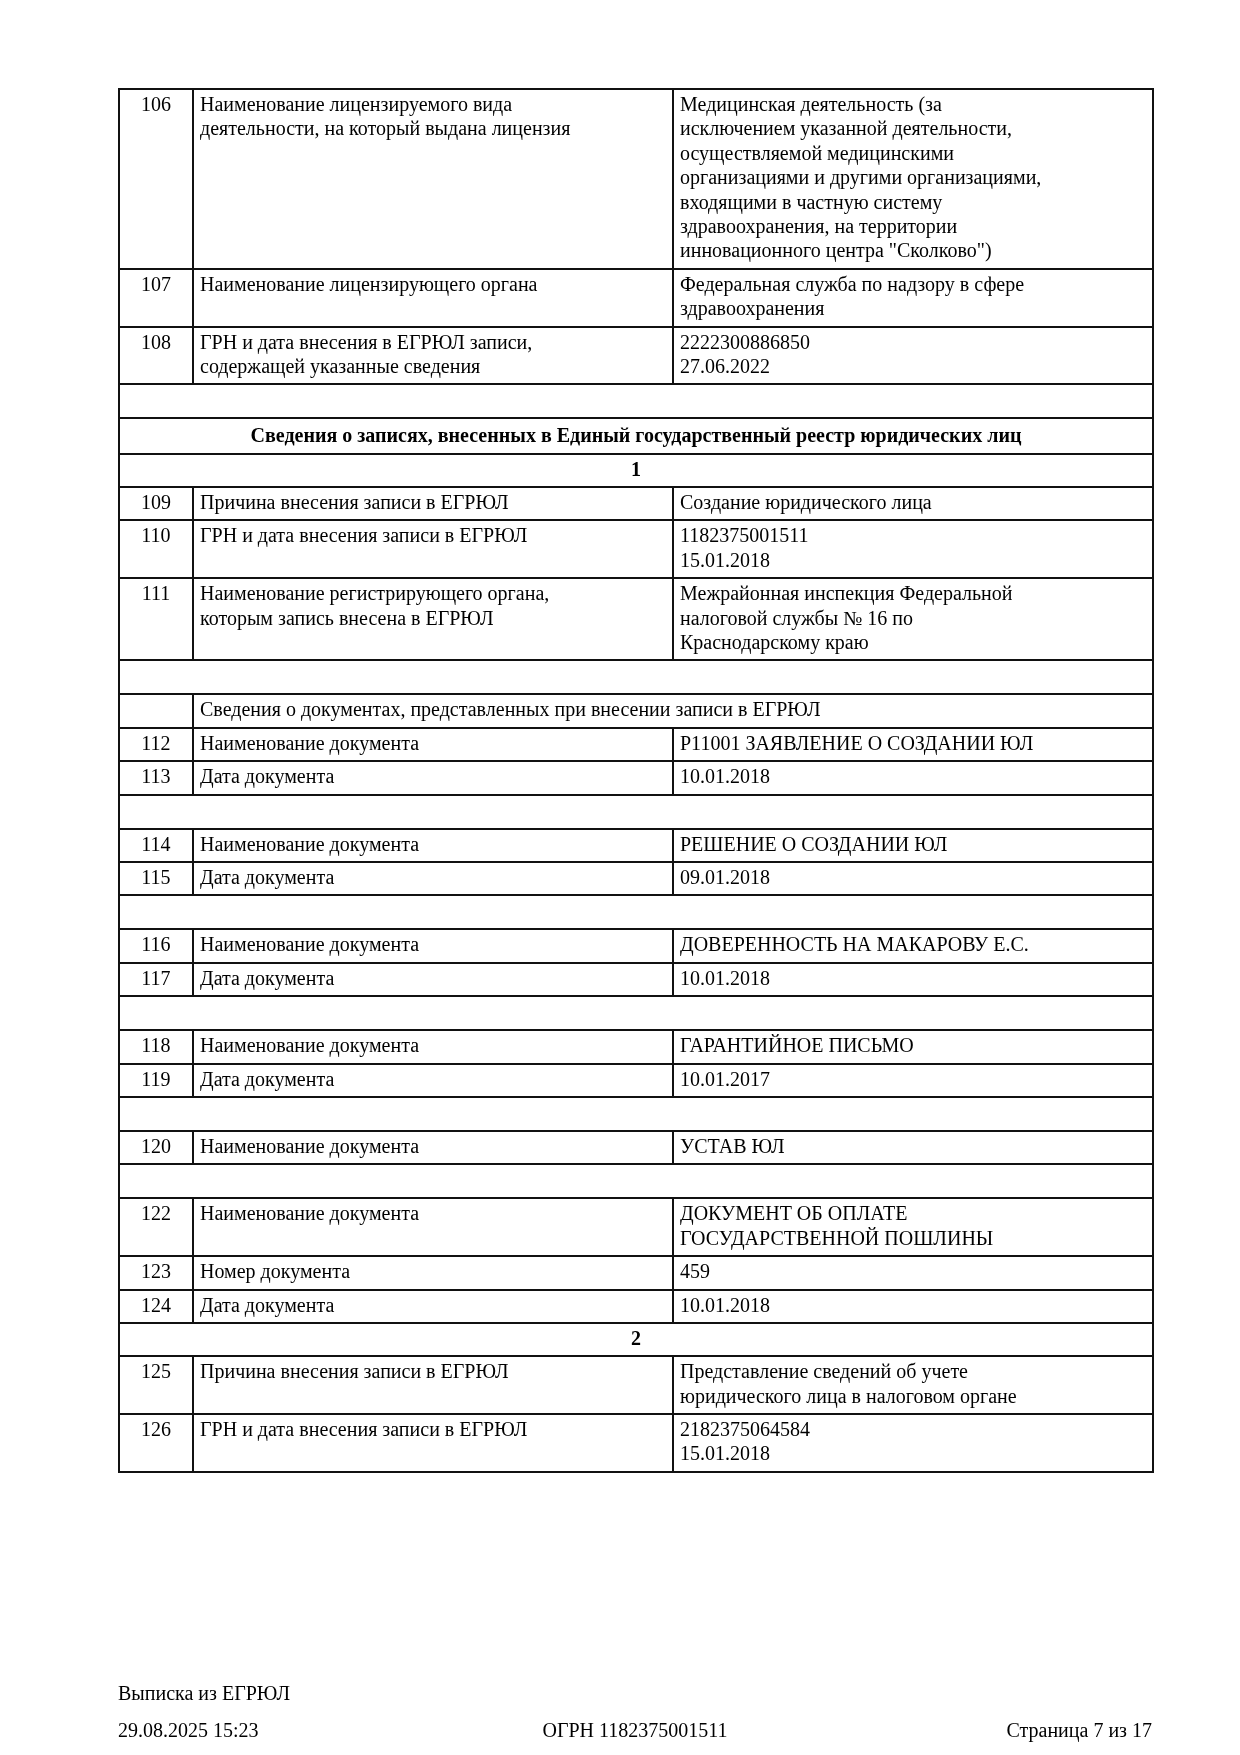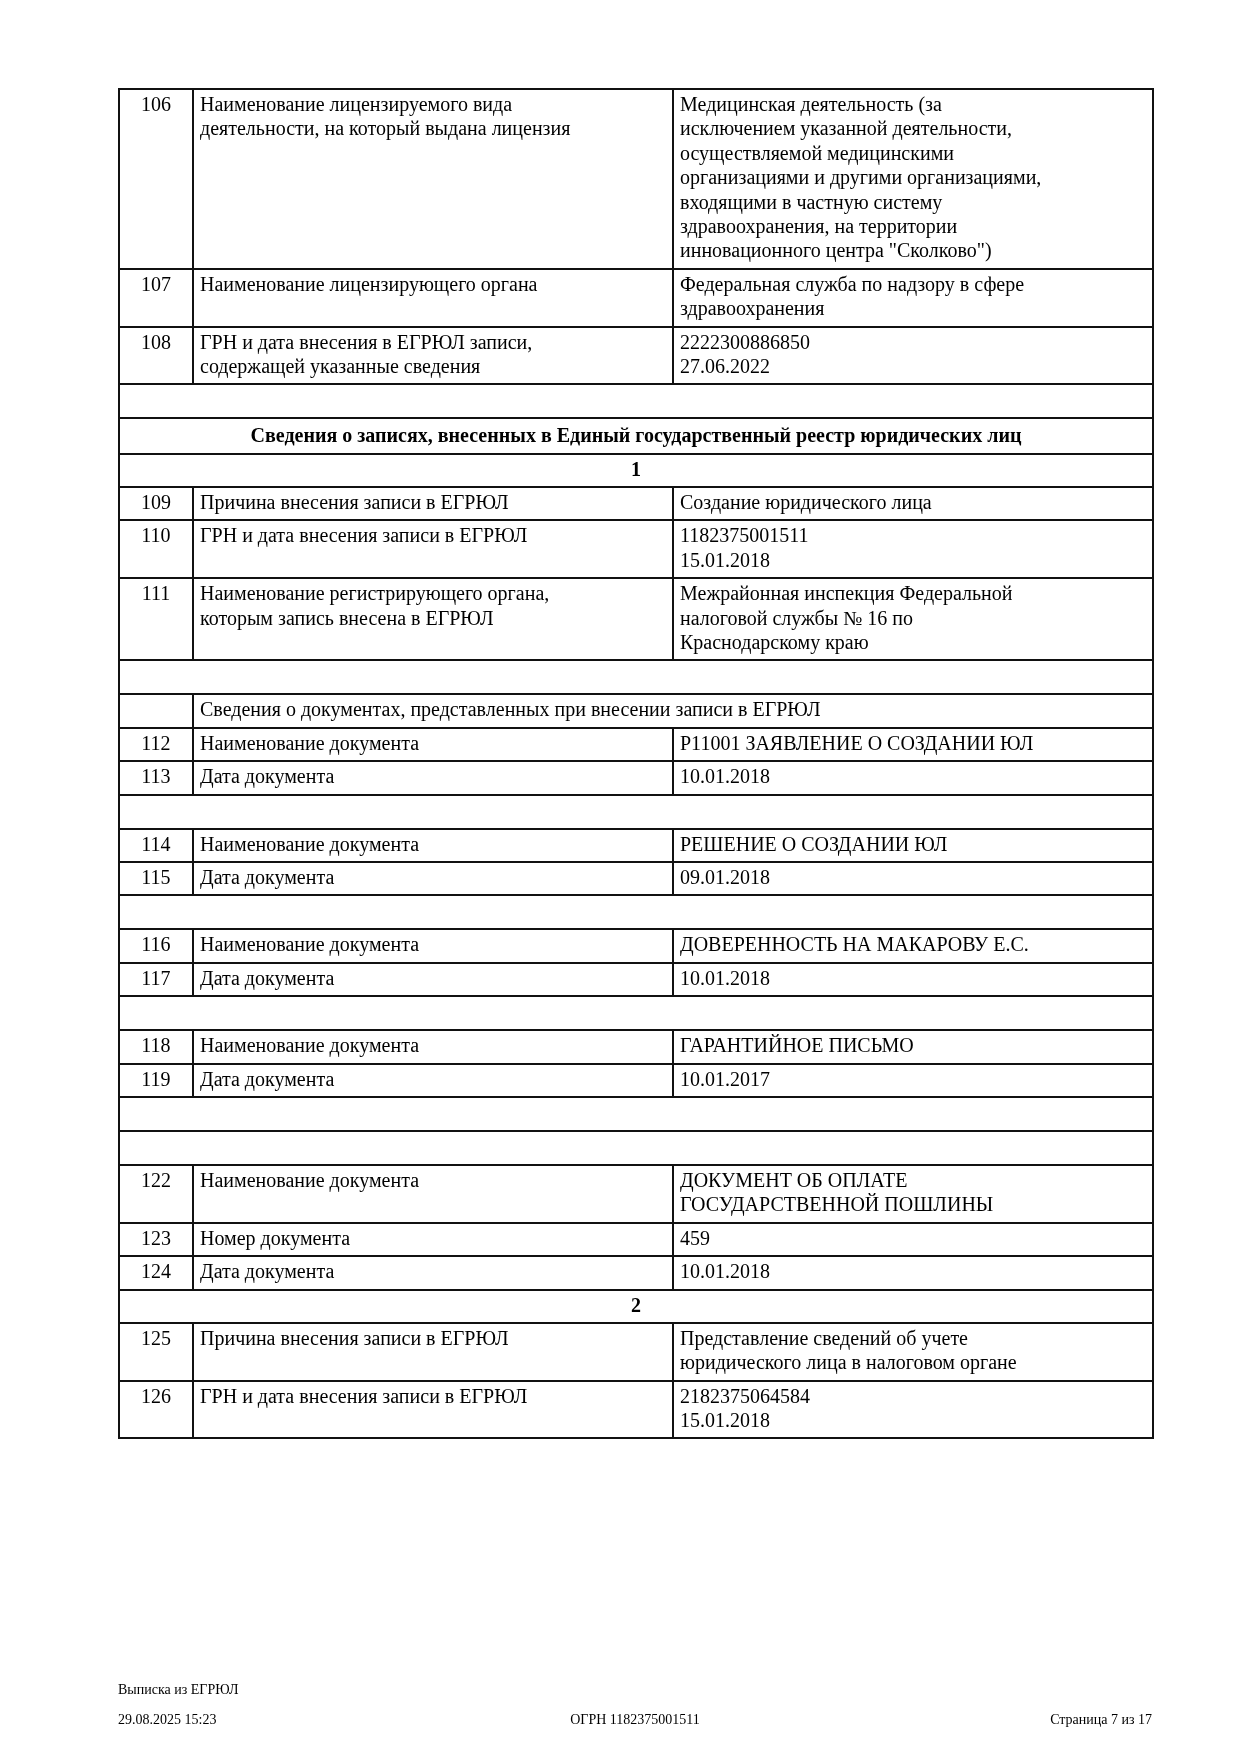--- a/index.html
+++ b/index.html
@@ -39,21 +39,21 @@
     text-align: center;
     padding-top: 4px; 
   }
   tr.r-group td { font-weight: bold; text-align: center; }
   td.c-subsection { text-align: left; margin-left: 45px; }
 
   .footer {
     position: absolute;
     left: 118px; top: 1682px;
     width: 1034px;
-    font-size: 14px;
+    font-size: 20px;
     line-height: 1.15;
   }
   .footer-line2 { position: relative; width: 100%; margin-top: 14px; }
   .footer-datetime { display: inline-block; }
   .footer-ogrn {
     position: absolute; left: 0; right: 0;
     text-align: center;
   }
   .footer-page { position: absolute; right: 0; top: 0; }
 </style>
@@ -174,20 +174,25 @@
           <td class="c-value">ГАРАНТИЙНОЕ ПИСЬМО</td>
         </tr>
         <tr class="r-field">
           <td class="c-num">119</td>
           <td class="c-label">Дата документа</td>
           <td class="c-value">10.01.2017</td>
         </tr>
         <tr class="r-spacer">
           <td class="c-spacer" colspan="3"></td>
         </tr>
+        <tr class="r-field">
+          <td class="c-num">120</td>
+          <td class="c-label">Наименование документа</td>
+          <td class="c-value">УСТАВ ЮЛ</td>
+        </tr>
         <tr class="r-spacer">
           <td class="c-spacer" colspan="3"></td>
         </tr>
         <tr class="r-field">
           <td class="c-num">122</td>
           <td class="c-label">Наименование документа</td>
           <td class="c-value">ДОКУМЕНТ ОБ ОПЛАТЕ
 ГОСУДАРСТВЕННОЙ ПОШЛИНЫ</td>
         </tr>
         <tr class="r-field">

